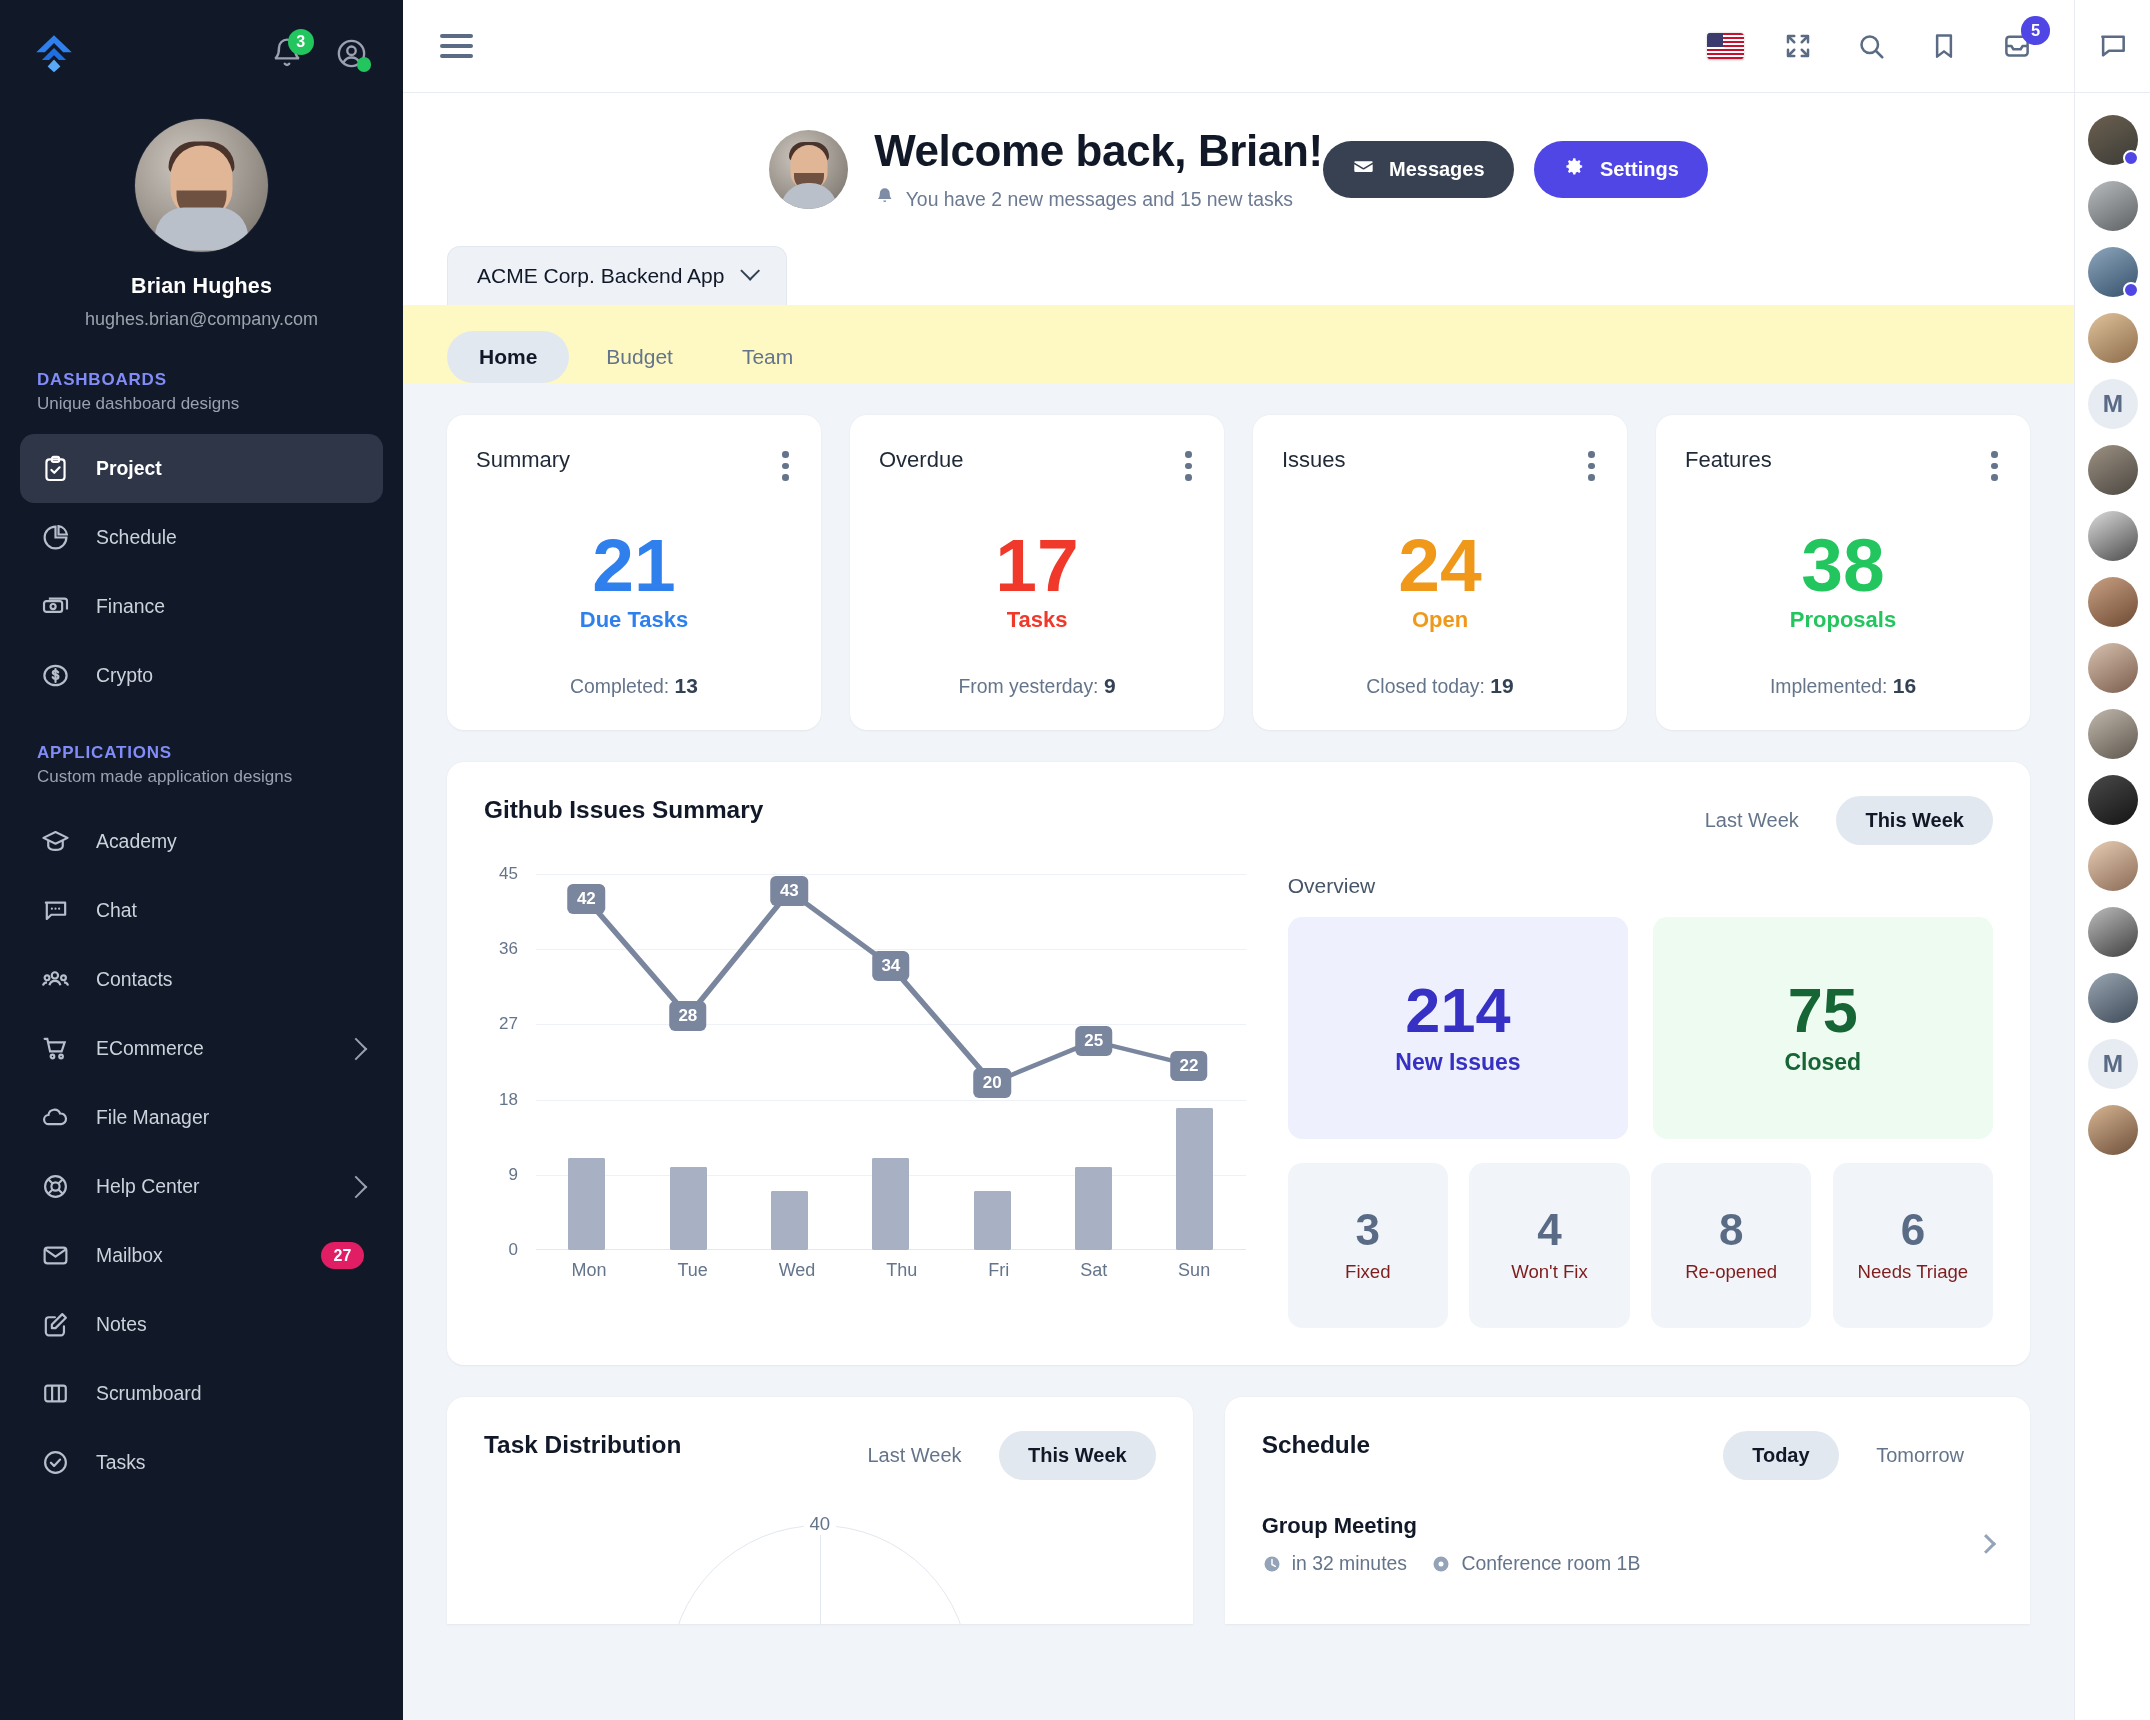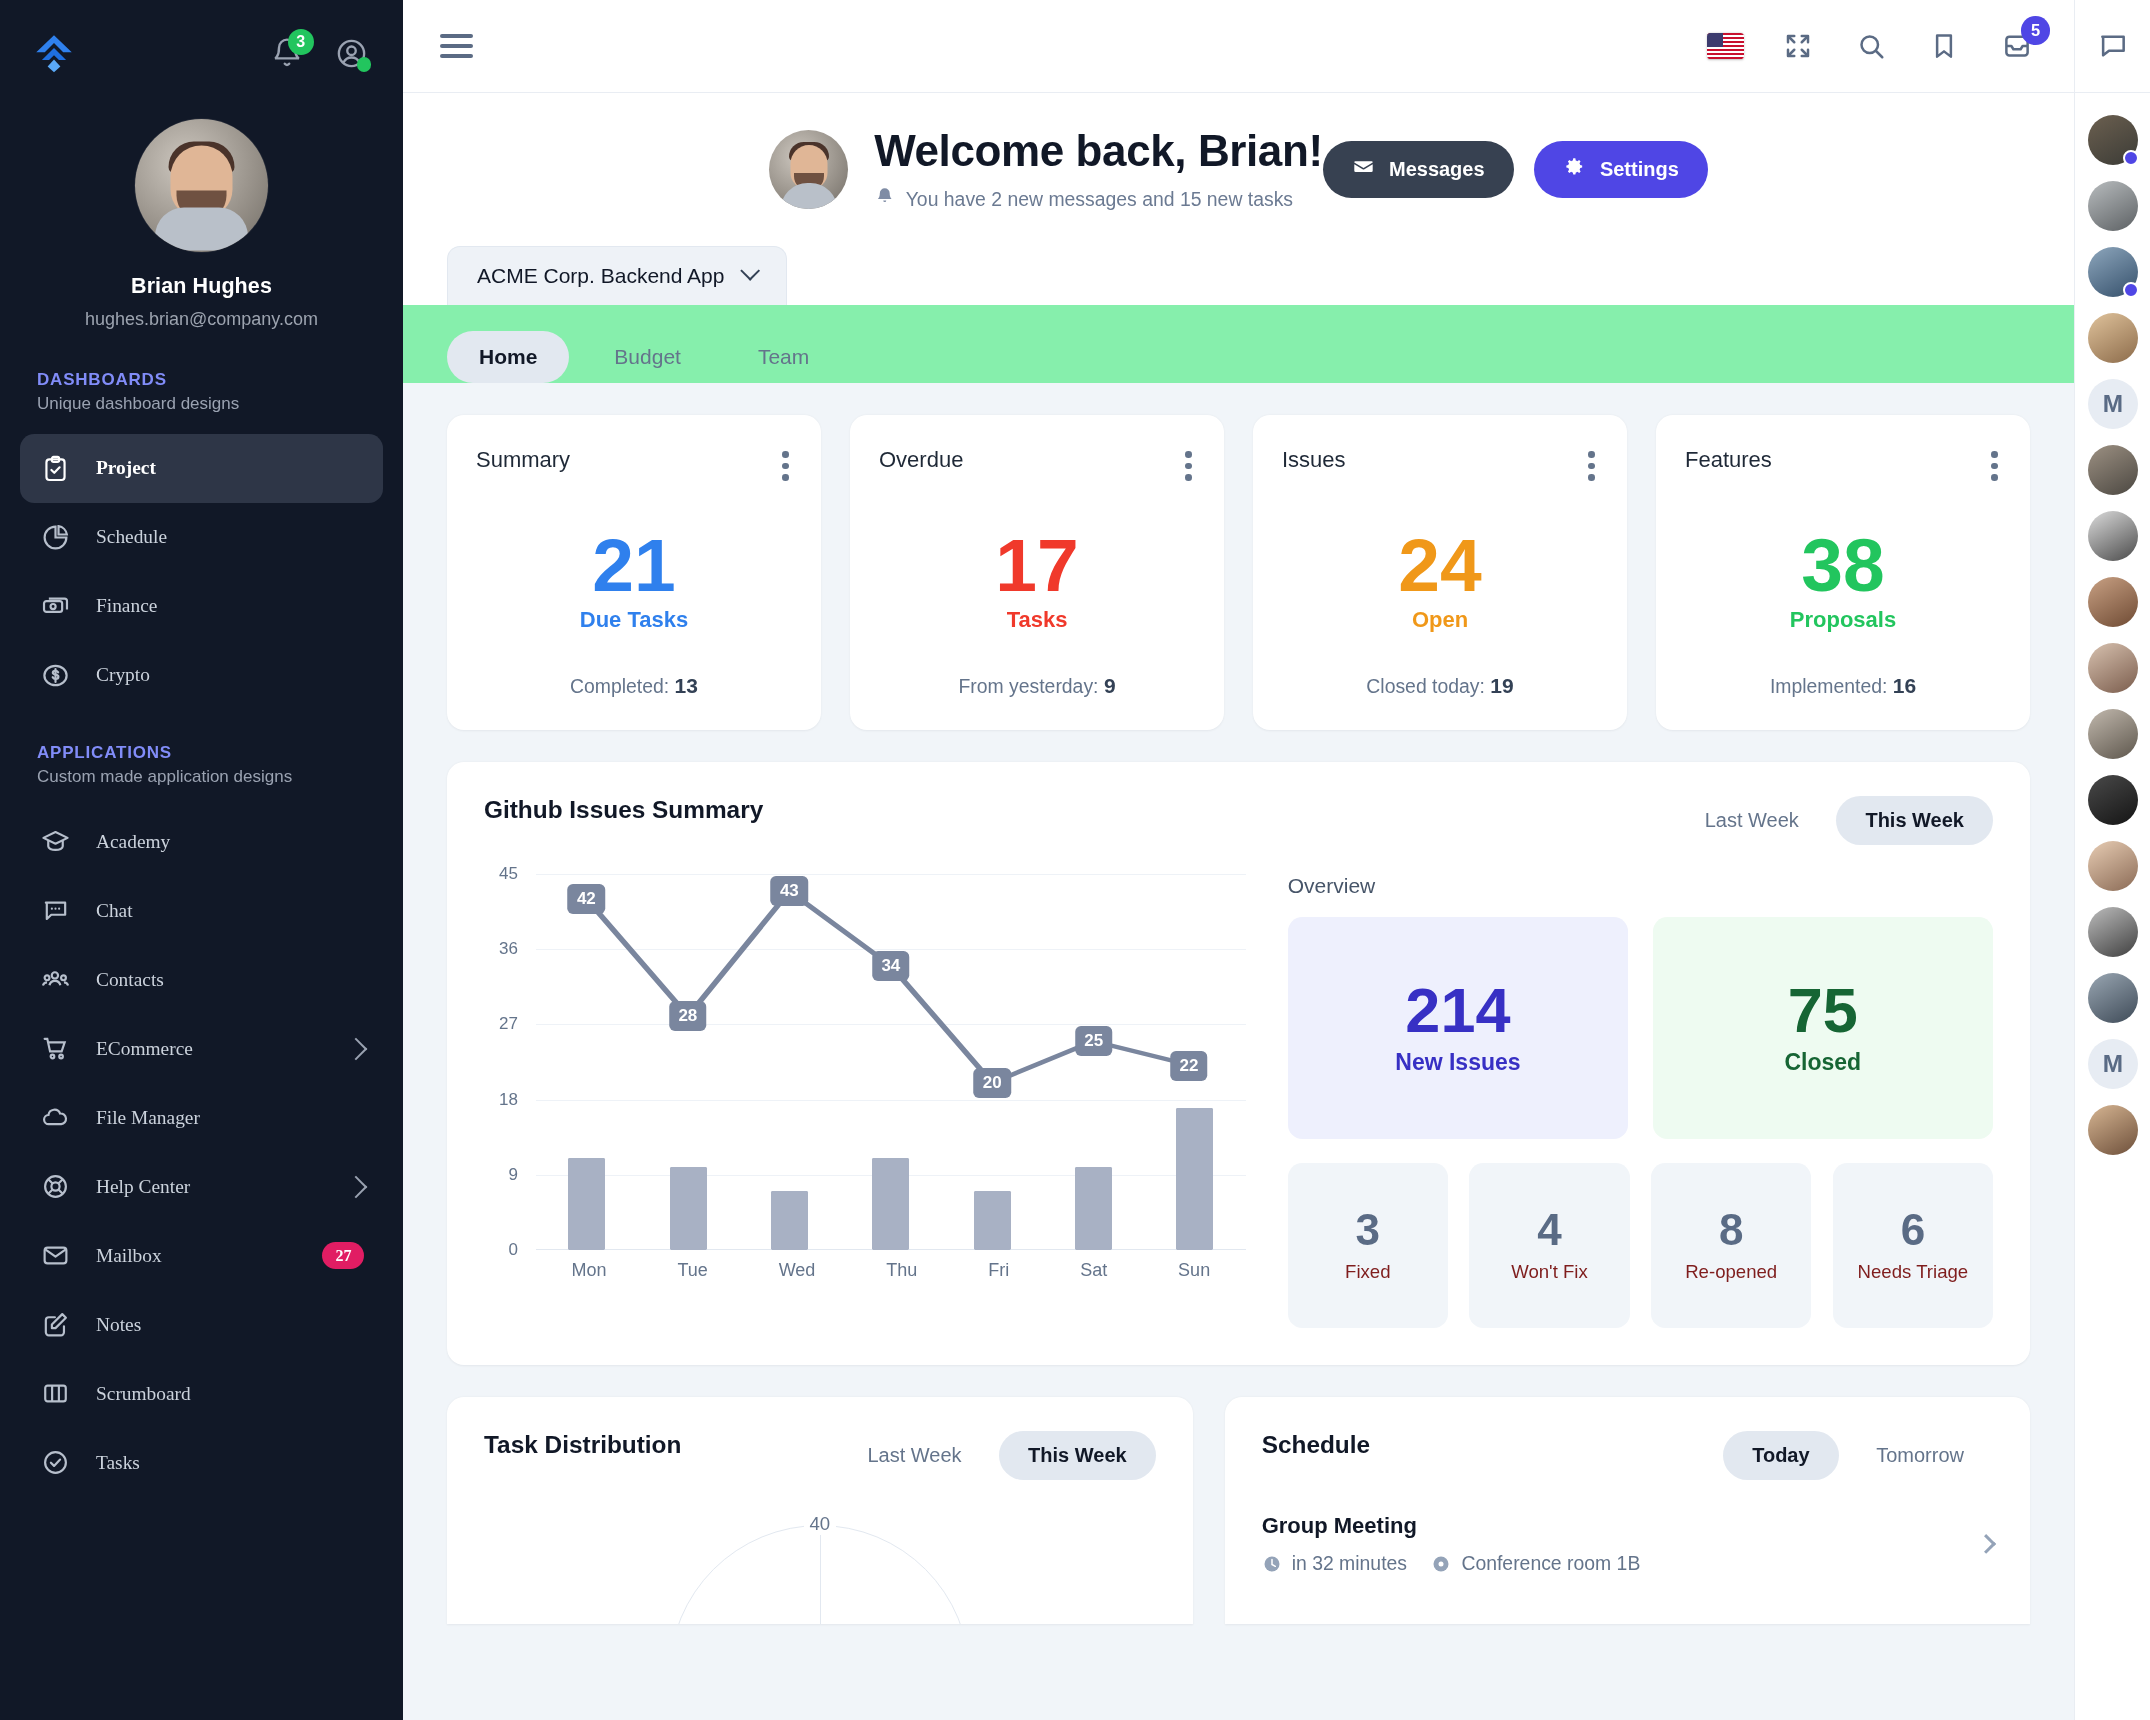--- a/index.html
+++ b/index.html
@@ -45,21 +45,21 @@
 
   .nav { margin-top: 40px; flex: 1; overflow: hidden; }
   .nav-section-title { color: #818cf8; font-size: 17px; font-weight: bold; letter-spacing: 0.8px; padding: 0 37px; }
   .nav-section-sub { color: #9aa2b1; font-size: 17px; padding: 4.3px 37px 0 37px; }
   .nav-group { margin-bottom: 33px; }
   .nav-items { margin-top: 20px; }
   .nav-item {
     display: flex; align-items: center; gap: 24.4px;
     height: 69px; margin: 0 20px; padding: 0 18.6px;
     border-radius: 14.3px; color: #cbd2dc; font-size: 19.4px;
-    cursor: pointer; position: relative; font-family: Liberation Serif, serif;
+    cursor: pointer; position: relative;
   }
   .nav-item.active { background: #2e3647; color: #fff; font-weight: bold; }
   .nav-item .ni-icon { width: 33px; height: 33px; flex: 0 0 33px; display: flex; align-items: center; justify-content: center; }
   .nav-item .ni-label { flex: 1; }
   .pill {
     background: #e11d63; color: #fff; font-size: 16px; font-weight: bold;
     border-radius: 14.3px; padding: 4.3px 13px; min-width: 39px; text-align: center;
   }
   .chev-right { width: 16px; height: 16px; border-right: 2.9px solid #9aa2b1; border-bottom: 2.9px solid #9aa2b1; transform: rotate(-45deg); }
 
@@ -110,21 +110,21 @@
 
   .tabs-wrap { background: #fff; padding: 33px 44px 0 44px; }
   .project-tab {
     display: inline-flex; align-items: center; gap: 18.6px;
     background: #eef2f7; border: 0.7px solid #e2e8f0; border-bottom: none;
     border-radius: 13px 13px 0 0; padding: 17px 29px; font-size: 21px; color: #111827;
     cursor: pointer;
   }
   .chev-down { width: 14.3px; height: 14.3px; border-right: 2.9px solid #334155; border-bottom: 2.9px solid #334155; transform: rotate(45deg) translate(-2.9px,-2.9px); }
 
-  .subtabs { background: #86efac; padding: 26px 44px 0 44px; display: flex; gap: 13px; }
+  .subtabs { background: #fef9c3; padding: 26px 44px 0 44px; display: flex; gap: 5px; }
   .subtab { padding: 14.3px 32px; border-radius: 29px; font-size: 21px; color: #64748b; cursor: pointer; }
   .subtab.active { background: #e2e8f0; color: #111827; font-weight: bold; }
 
   .content { padding: 32px 44px 0 44px; }
 
   
   .stat-grid { display: grid; grid-template-columns: repeat(4, 1fr); gap: 29px; }
   .stat-card { background: #fff; border-radius: 17px; padding: 32px 29px 32px 29px; box-shadow: 0 0.7px 2.2px rgba(16,24,40,.06); min-height: 315px; display: flex; flex-direction: column; }
   .stat-head { display: flex; align-items: flex-start; justify-content: space-between; }
   .stat-title { font-size: 22px; color: #1f2937; }

